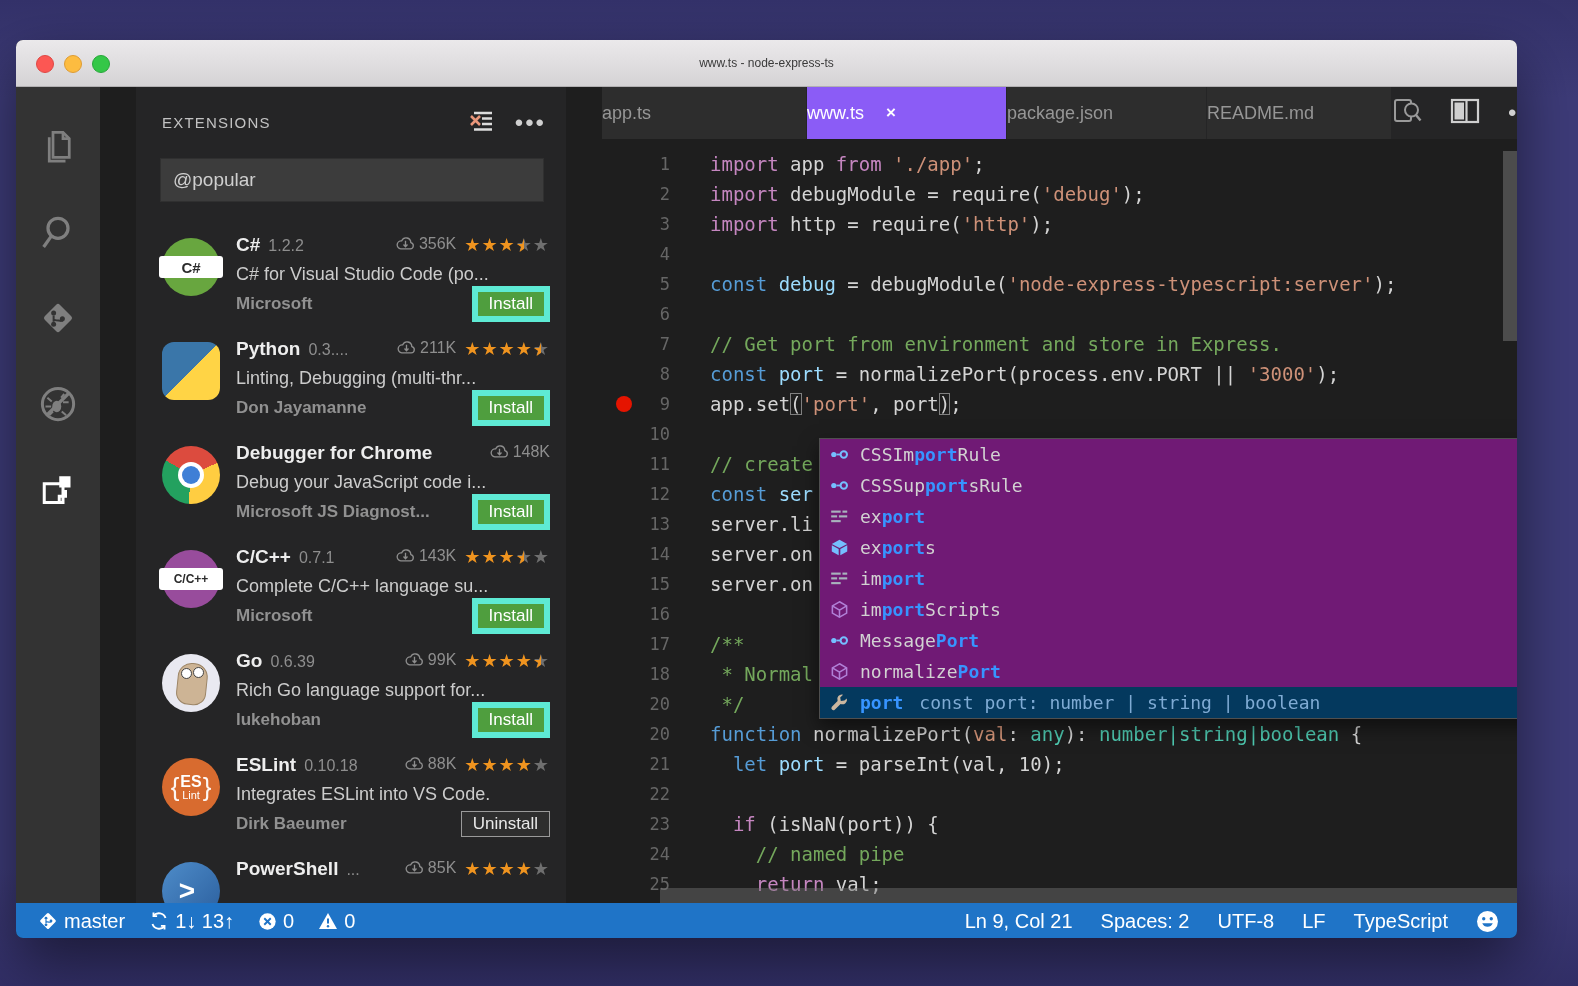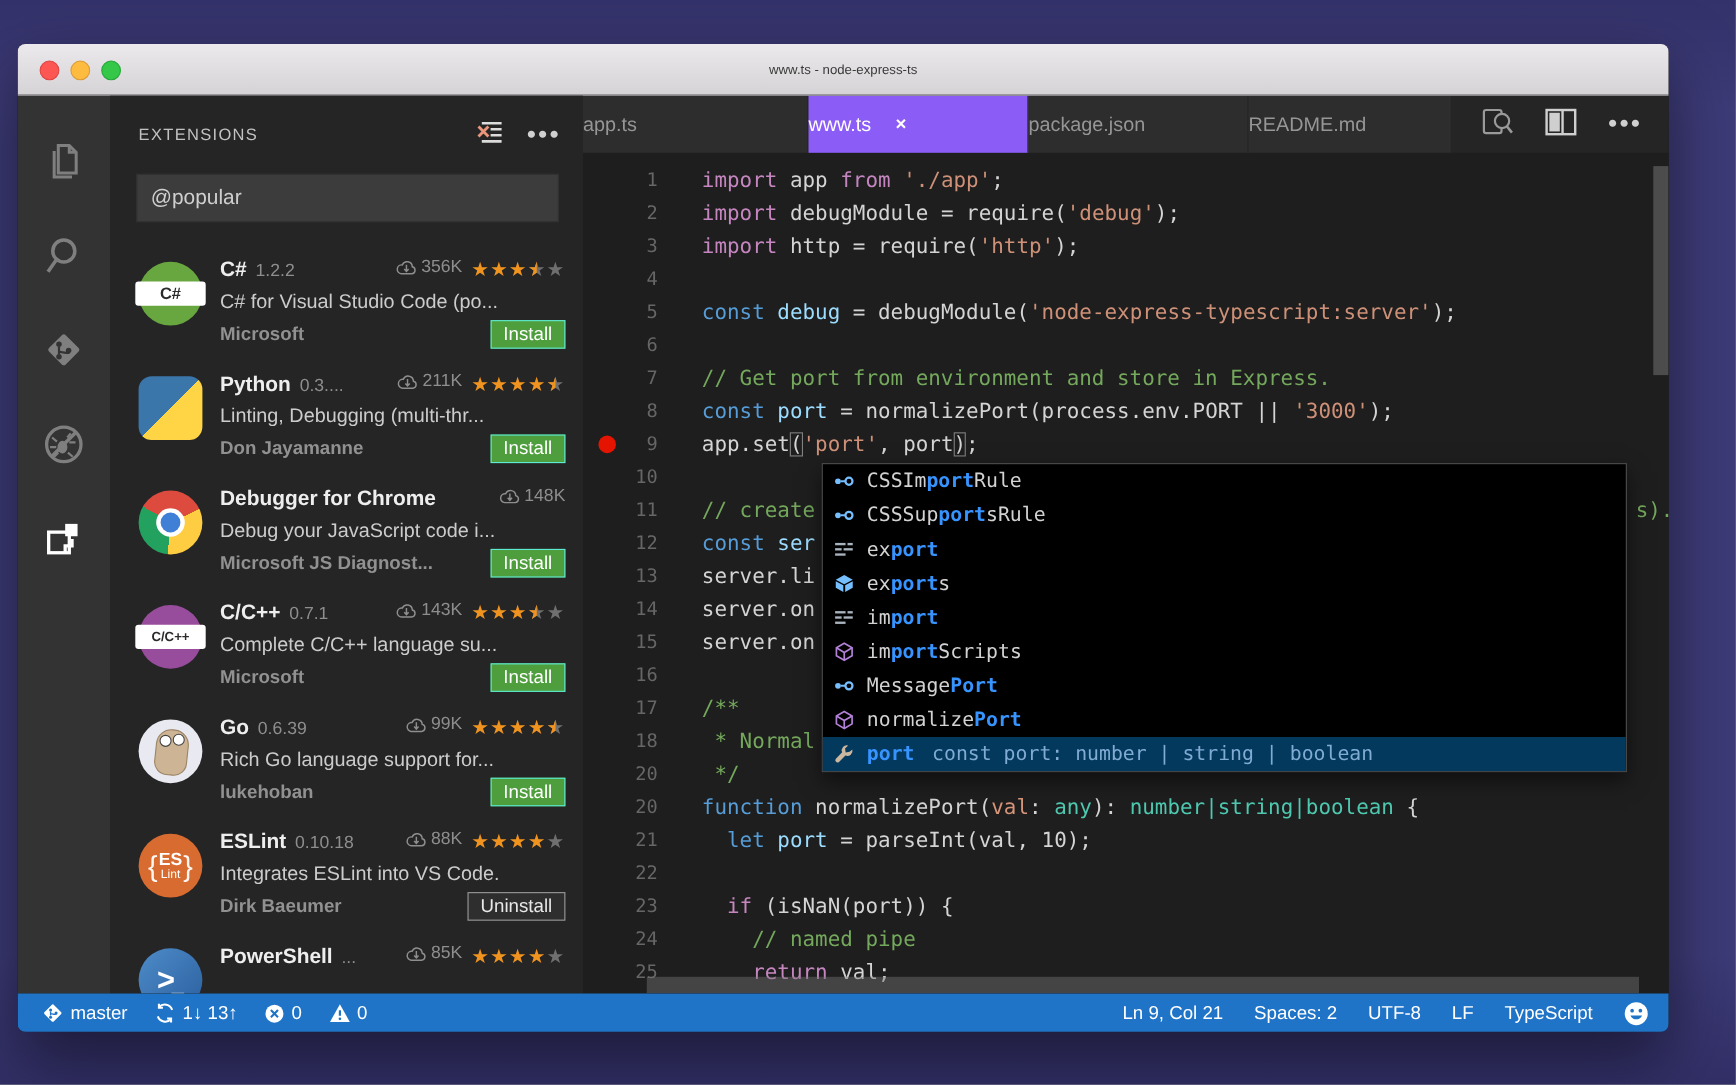--- a/index.html
+++ b/index.html
@@ -14,21 +14,21 @@
   
   .titlebar{height:46px;background:linear-gradient(#ebe9eb,#d5d3d5);border-bottom:1px solid #b2b0b2;
     position:relative;display:flex;align-items:center;justify-content:center;}
   .lights{position:absolute;left:20px;top:15px;display:flex;gap:10px;}
   .light{width:16px;height:16px;border-radius:50%;}
   .l-red{background:#fc5753;border:1px solid #df4744;}
   .l-yellow{background:#fdbc40;border:1px solid #de9c34;}
   .l-green{background:#34c748;border:1px solid #27a73a;}
   .title-text{font-size:12px;color:#3a3a3a;}
   
-  .main{display:flex;height:816px;}
+  .main{display:flex;height:816px;gap:36px;}
   .activitybar{width:84px;background:#333333;display:flex;flex-direction:column;align-items:center;padding-top:16px;flex:none;}
   .ab-item{height:86px;width:84px;display:flex;align-items:center;justify-content:center;}
   
   .sidebar{width:430px;background:#252526;flex:none;overflow:hidden;position:relative;}
   .sb-header{height:71px;display:flex;align-items:center;padding:0 20px 0 26px;}
   .sb-title{font-size:15px;letter-spacing:1.2px;color:#c2c2c2;flex:1;}
   .sb-hicons{display:flex;align-items:center;gap:20px;}
   .dots{color:#d0d0d0;font-size:24px;letter-spacing:2px;line-height:10px;}
   .search{display:block;margin:0 22px 0 24px;height:44px;width:384px;background:#3c3c3c;border:1px solid #303030;
     color:#cfcfcf;font-size:19px;padding:0 12px;box-sizing:border-box;outline:none;font-family:inherit;}
@@ -59,21 +59,21 @@
   .ext-version{font-size:16px;color:#8e8e8e;margin-right:6px;}
   .ext-dl{margin-left:auto;color:#8e8e8e;font-size:16px;display:flex;align-items:center;gap:4px;}
   .stars{margin-left:8px;font-size:18px;letter-spacing:1px;white-space:nowrap;}
   .star{position:relative;color:#6f6f6f;}
   .st-f{color:#f0941f;}
   .st-half{position:absolute;left:0;top:0;width:50%;overflow:hidden;color:#f0941f;}
   .ext-desc{font-size:18px;color:#cccccc;height:29px;line-height:29px;white-space:nowrap;overflow:hidden;text-overflow:clip;}
   .ext-l3{display:flex;align-items:center;height:30px;}
   .ext-pub{font-weight:bold;font-size:17px;color:#919191;flex:1;white-space:nowrap;overflow:hidden;}
   .btn{font-size:17px;padding:2px 11px;font-family:inherit;cursor:pointer;}
-  .btn-install{background:#4f9e3e;border:1px solid #5eead4;color:#fff;}
+  .btn-install{background:#4f9e3e;border:6px solid #5eead4;color:#fff;}
   .btn-uninstall{background:#2e2e2e;border:1px solid #9a9a9a;color:#e8e8e8;}
   
   .editor-area{flex:1;display:flex;flex-direction:column;min-width:0;}
   .tabbar{height:52px;background:#252526;display:flex;align-items:stretch;flex:none;}
   .tab{width:200px;flex:none;background:#2d2d2d;border-right:1px solid #252526;display:flex;align-items:center;
     justify-content:flex-start;font-size:18px;color:#969696;box-sizing:border-box;cursor:pointer;}
   .tab.active{background:#8b5cf6;color:#ffffff;}
   .tab-close{font-size:17px;color:#fff;margin-left:22px;font-weight:bold;}
   .tab-actions{margin-left:auto;display:flex;align-items:center;gap:28px;padding-right:24px;}
   .editor{position:relative;flex:1;background:#1e1e1e;overflow:hidden;
@@ -83,29 +83,29 @@
   .ln{width:68px;text-align:right;color:#666;font-size:17px;flex:none;}
   .lt{margin-left:40px;}
   .c-k1{color:#c586c0}.c-k2{color:#569cd6}.c-v{color:#9cdcfe}.c-s{color:#ce9178}
   .c-c{color:#74a85c}.c-t{color:#4ec9b0}.c-p{color:#d4d4d4}.c-o{color:#d7967a}
   .bracket{outline:1px solid #808080;outline-offset:-1px;color:#d4d4d4;}
   .breakpoint{position:absolute;left:14px;top:257px;width:16px;height:16px;border-radius:50%;background:#e51400;}
   .fragment{position:absolute;left:957px;top:310px;height:30px;line-height:30px;}
   .vscroll{position:absolute;right:0;top:12px;width:14px;height:190px;background:rgba(115,115,115,.55);}
   .hscroll{position:absolute;left:58px;bottom:0;width:902px;height:15px;background:rgba(115,115,115,.45);}
   
-  .suggest{position:absolute;left:217px;top:282px;width:730px;background:#000000;border:1px solid #4f4f4f;
+  .suggest{position:absolute;left:217px;top:299px;width:730px;background:#701a75;border:1px solid #4f4f4f;
     box-shadow:0 8px 18px rgba(0,0,0,.5);font-size:18px;}
   .sg-row{height:31px;display:flex;align-items:center;padding:0 10px;color:#d2d2d2;cursor:pointer;white-space:pre;}
   .sg-row.selected{background:#04395e;}
   .sg-icon{width:24px;margin-right:6px;flex:none;display:flex;align-items:center;}
   .sg-match{color:#3794ff;font-weight:bold;}
   .sg-detail{margin-left:16px;color:#7fabd4;}
   
-  .statusbar{height:36px;background:#1f74c7;display:flex;align-items:center;color:#fff;font-size:17px;
+  .statusbar{height:36px;background:#1f74c7;display:flex;align-items:center;color:#fff;font-size:20px;
     padding:0 18px 0 22px;box-sizing:border-box;}
   .sb-left{display:flex;gap:24px;align-items:center;}
   .sb-right{margin-left:auto;display:flex;gap:28px;align-items:center;}
   .sb-item{display:flex;align-items:center;gap:6px;cursor:pointer;}
 </style>
 </head>
 <body>
 
 <div class="window">
 

